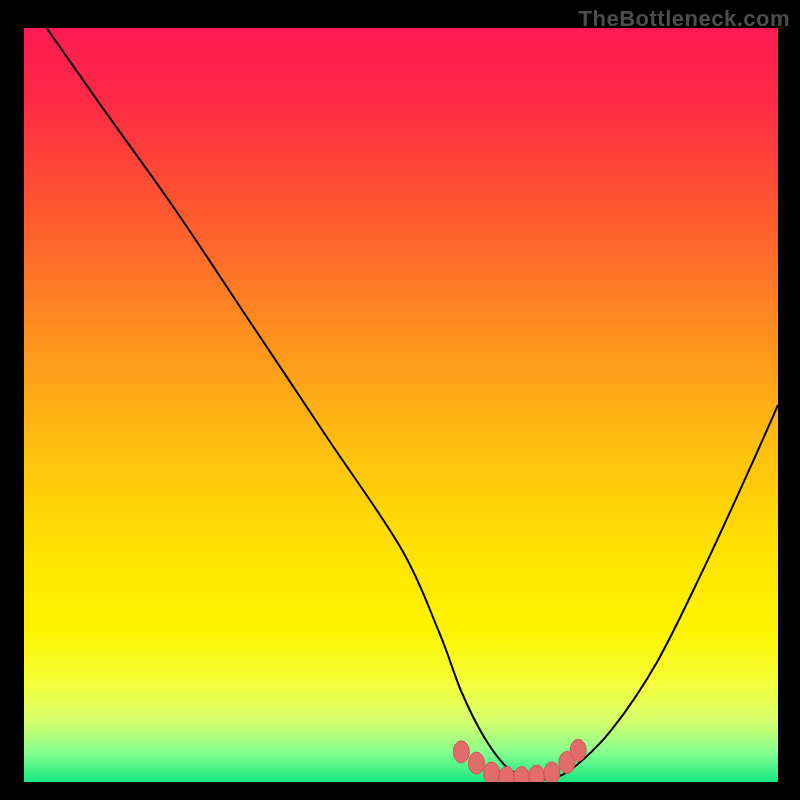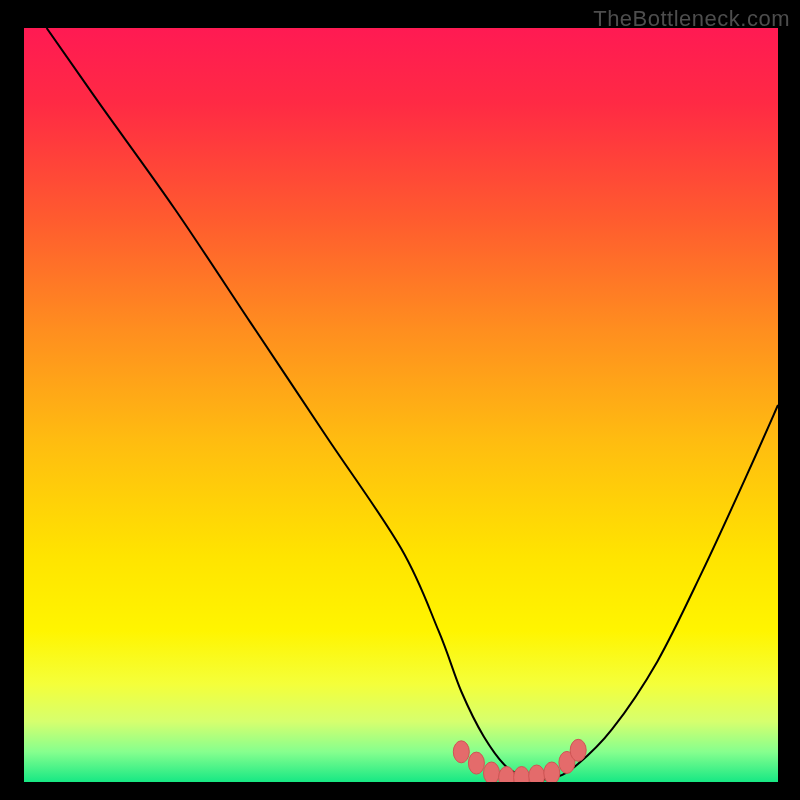--- a/index.html
+++ b/index.html
@@ -16,21 +16,21 @@
     width: 800px;
     height: 800px;
     background: #000000;
   }
   .watermark {
     position: absolute;
     top: 6px;
     right: 10px;
     color: #4d4d4d;
     font-size: 22px;
-    font-weight: 400;
+    font-weight: 700;
     letter-spacing: 0.5px;
     z-index: 3;
   }
   svg.plot {
     position: absolute;
     left: 24px;
     top: 28px;
     z-index: 2;
   }
 </style>

